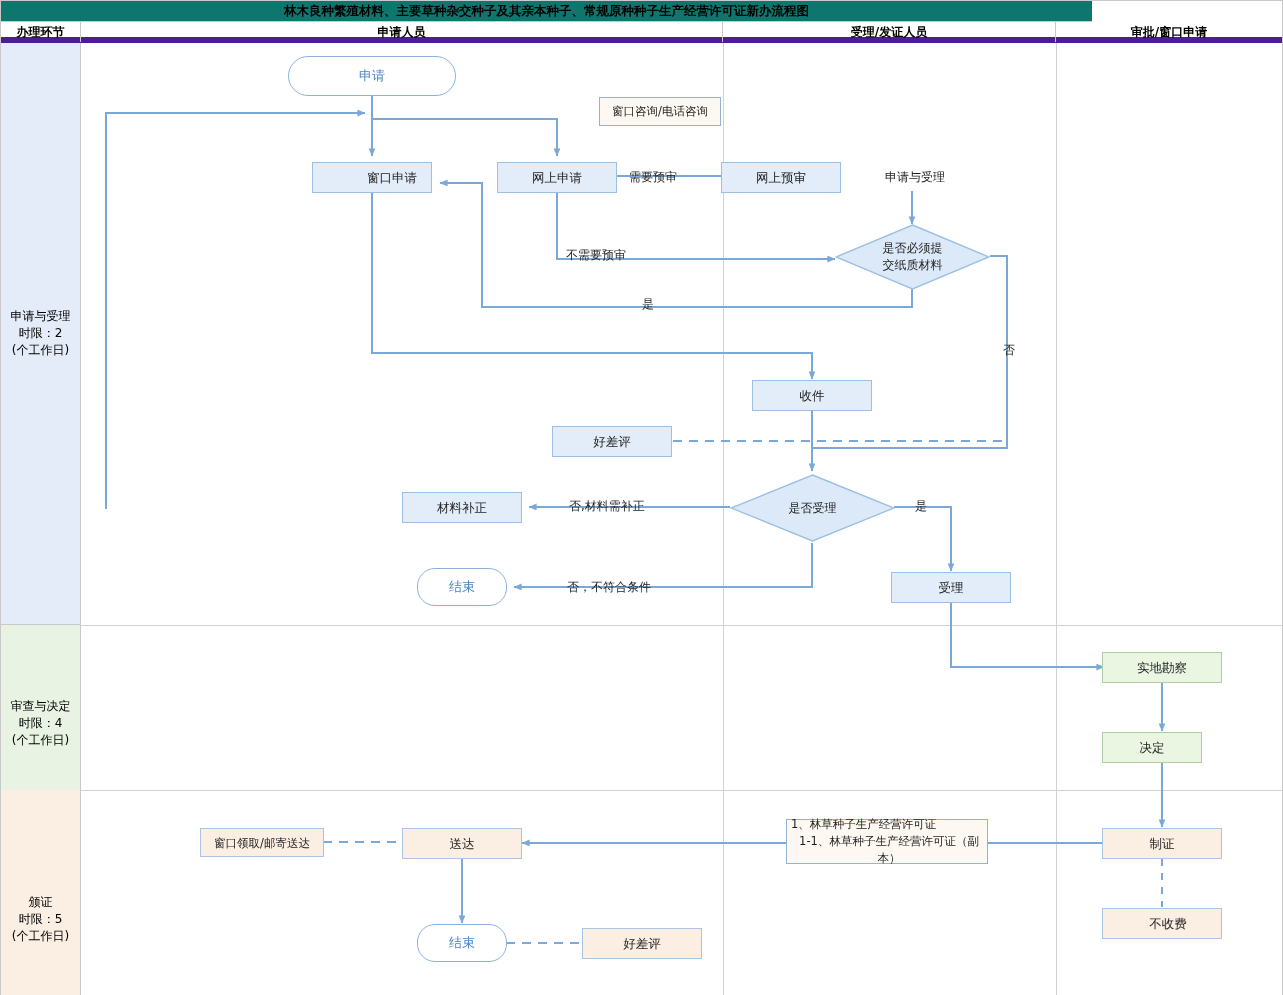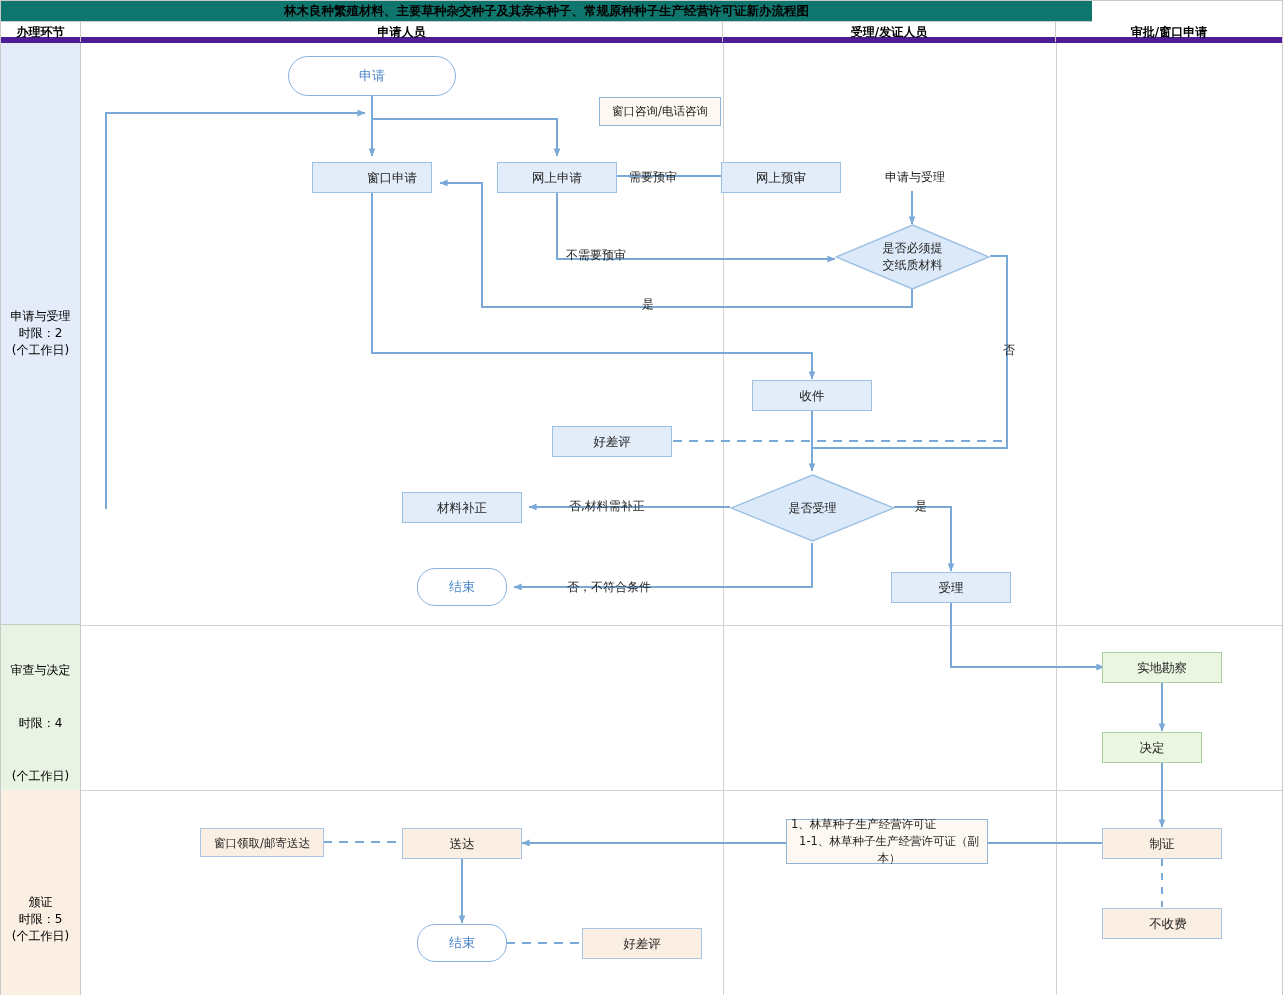--- a/index.html
+++ b/index.html
@@ -54,21 +54,21 @@
     position: absolute; left: 0; width: 80px;
     box-sizing: border-box;
     border-right: 1px solid #c9c9c9;
     border-bottom: 1px solid #c9c9c9;
     display: flex; flex-direction: column;
     align-items: center; justify-content: center;
     font-size: 12px; color: #000; line-height: 17px;
     text-align: center;
   }
   .stage-1 { top: 42px;  height: 582px; background: #e4ecfa; }
-  .stage-2 { top: 624px; height: 198px; background: #e9f3e3; gap: 36px; }
+  .stage-2 { top: 624px; height: 198px; background: #e9f3e3; }
   .stage-3 { top: 789px; height: 258px; background: #fbeee2; border-bottom: none; }
 
   
   .lane-area {
     position: absolute; left: 80px; top: 42px;
     width: 1201px; height: 952px;
     background: #fff;
   }
   .vdiv {
     position: absolute; top: 0; width: 1px; height: 952px;

